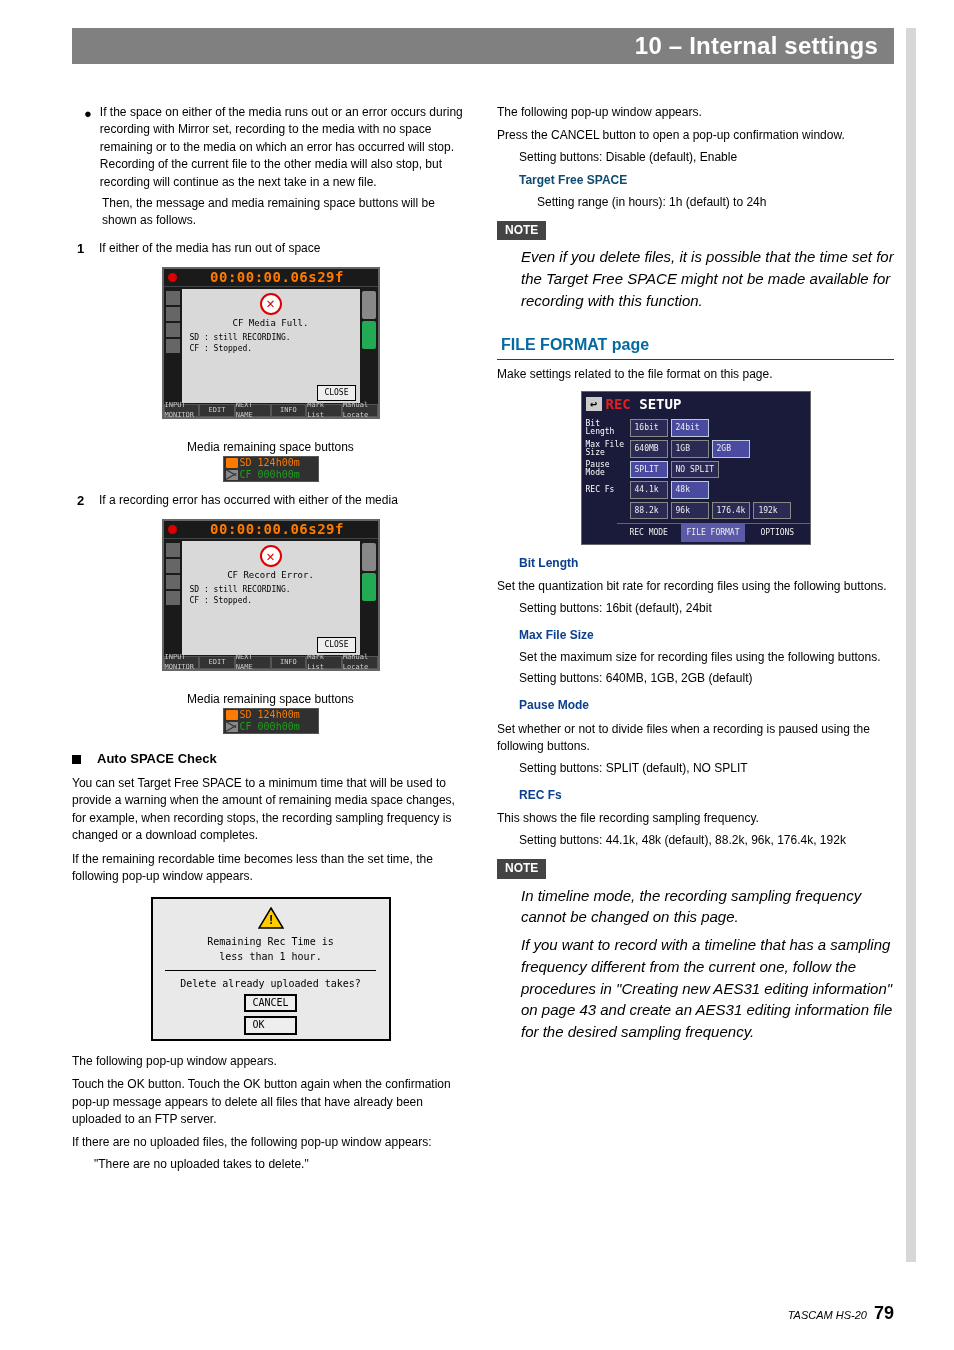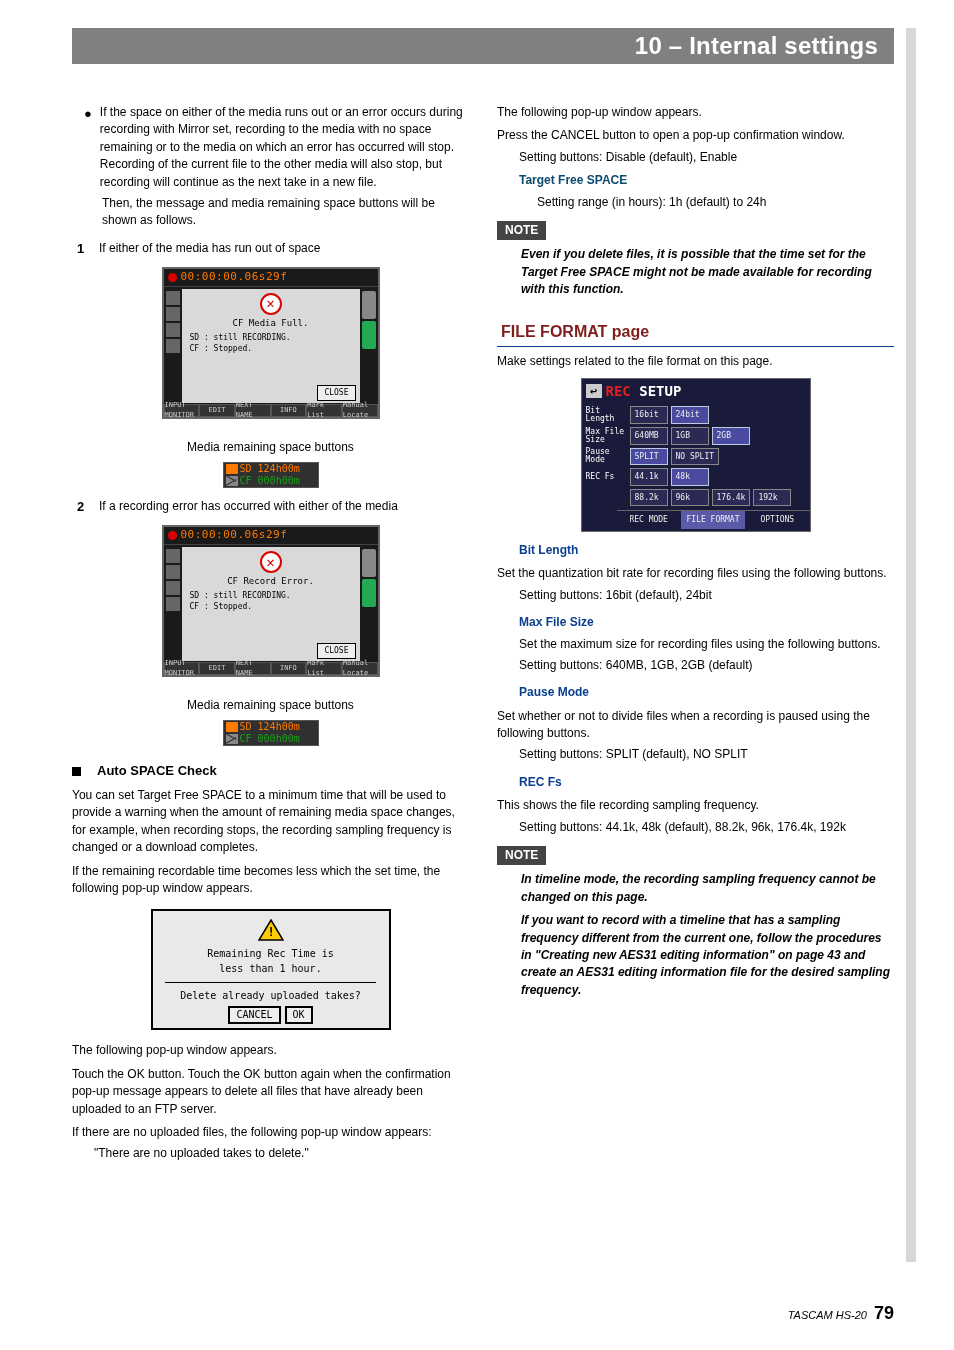--- a/index.html
+++ b/index.html
@@ -60,21 +60,21 @@
   }
   .ds-top {
     height: 18px;
     border-bottom: 1px solid #444;
     display: flex;
     align-items: center;
     padding: 0 4px;
     gap: 4px;
   }
   .ds-rec-dot { width:9px; height:9px; border-radius:50%; background:#d00; flex:0 0 auto; }
-  .ds-time { color:#ff7a00; font-weight:normal; font-size:11px; letter-spacing:0.5px; flex:1; text-align:left; }
+  .ds-time { color:#ff7a00; font-weight:bold; font-size:14px; letter-spacing:0.5px; flex:1; text-align:center; }
   .ds-body {
     position:absolute; top:20px; bottom:14px; left:18px; right:18px;
     background:#d9d9d9; color:#000;
     display:flex; flex-direction:column; align-items:center;
     padding:4px 4px 2px 4px;
   }
   .ds-x {
     width:22px; height:22px; border-radius:50%; background:#fff; border:2px solid #d00;
     display:flex; align-items:center; justify-content:center; color:#d00; font-weight:bold; font-size:14px;
     margin-bottom:2px;
@@ -97,21 +97,21 @@
   .ds-right .chip { background:#2a5; height:28px; border-radius:2px; }
   .ds-bottom {
     position:absolute; left:0; right:0; bottom:0; height:13px;
     display:flex;
   }
   .ds-bottom .tab {
     flex:1; border:1px solid #555; background:#333; font-size:7px;
     display:flex; align-items:center; justify-content:center; color:#ccc;
   }
   .mini-media {
-    width:96px; margin:6px auto 0 auto;
+    width:96px; margin:0 auto 0 auto;
     font-family:"Lucida Console", monospace; font-size:10px;
     border:1px solid #555; line-height:1;
   }
   .mini-media .row { display:flex; align-items:center; padding:1px 2px; }
   .mini-media .row.top { background:#303030; color:#ff7a00; }
   .mini-media .row.bot { background:#303030; color:#1aa01a; }
   .mini-media .ic { width:12px; height:10px; margin-right:2px; }
   .mini-media .sd { background:#ff7a00; border-radius:1px; }
   .mini-media .cf { background:#888; position:relative; }
   .mini-media .cf::before, .mini-media .cf::after {
@@ -128,34 +128,34 @@
     width:240px; margin:12px auto; border:2px solid #000; background:#e9e9e9;
     font-family:"Lucida Console", monospace; font-size:10px;
     display:flex; flex-direction:column; align-items:center; padding:8px 6px 4px 6px;
   }
   .popup .warn {
     width:26px; height:22px; position:relative; margin-bottom:6px;
   }
   .popup .warn svg { width:100%; height:100%; }
   .popup hr { width:94%; border:none; border-top:1px solid #000; margin:6px 0; }
   .popup .pbtn { border:2px solid #000; background:#eee; padding:0 6px; font-size:10px; }
-  .popup .btn-row { display:flex; gap:4px; margin-top:2px; }
+  .popup .btn-row { display:flex; gap:4px; margin-top:2px;flex-direction:column; }
   .blue-heading {
     color:#0c4a6e; font-weight:700; font-size:12px; margin-top:6px; padding-left:22px;
   }
   .note-badge {
     display:inline-block; background:#444; color:#fff; font-weight:700;
     padding:1px 8px; font-size:12px; margin-top:10px;
   }
   .note-body {
     padding-left:24px; margin-top:6px;
   }
-  .note-body p { font-style:italic; font-weight:700; font-size:12px; margin-bottom:6px; }
+  .note-body p { font-style:italic; font-weight:400; font-size:15px; margin-bottom:6px; }
   .section-heading {
-    color:#7f1d1d; font-weight:700; font-size:16px;
+    color:#0369a1; font-weight:700; font-size:16px;
     border-bottom:1px solid #0a3e8f;
     margin-top:18px; padding:3px 4px;
   }
   .rec-setup {
     width:230px; margin:8px auto; background:#1a1a3a; border:1px solid #666;
     font-family:"Lucida Console", monospace; font-size:9px; color:#eee;
     padding-bottom:2px;
   }
   .rec-setup .title {
     display:flex; align-items:center; gap:4px; padding:2px 4px;
@@ -293,21 +293,21 @@
     <div class="mini-media">
       <div class="row top"><span class="ic sd"></span><span>SD</span>&nbsp;<span>124h00m</span></div>
       <div class="row bot"><span class="ic cf"></span><span>CF</span>&nbsp;<span>000h00m</span></div>
     </div>
 
     <div class="sub-heading">
       <span class="sq"></span>
       <span>Auto SPACE Check</span>
     </div>
     <p class="para">You can set Target Free SPACE to a minimum time that will be used to provide a warning when the amount of remaining media space changes, for example, when recording stops, the recording sampling frequency is changed or a download completes.</p>
-    <p class="para">If the remaining recordable time becomes less which the set time, the following pop-up window appears.</p>
+    <p class="para">If the remaining recordable time becomes less than the set time, the following pop-up window appears.</p>
 
     <div class="popup">
       <div class="warn">
         <svg viewBox="0 0 26 22">
             <polygon points="13,1 25,21 1,21" fill="#ffcc00" stroke="#000" stroke-width="1.5"></polygon>
             <text x="13" y="17" text-anchor="middle" font-size="12" font-weight="bold">!</text>
           </svg>
       </div>
       <div>Remaining Rec Time is</div>
       <div>less than 1 hour.</div>

